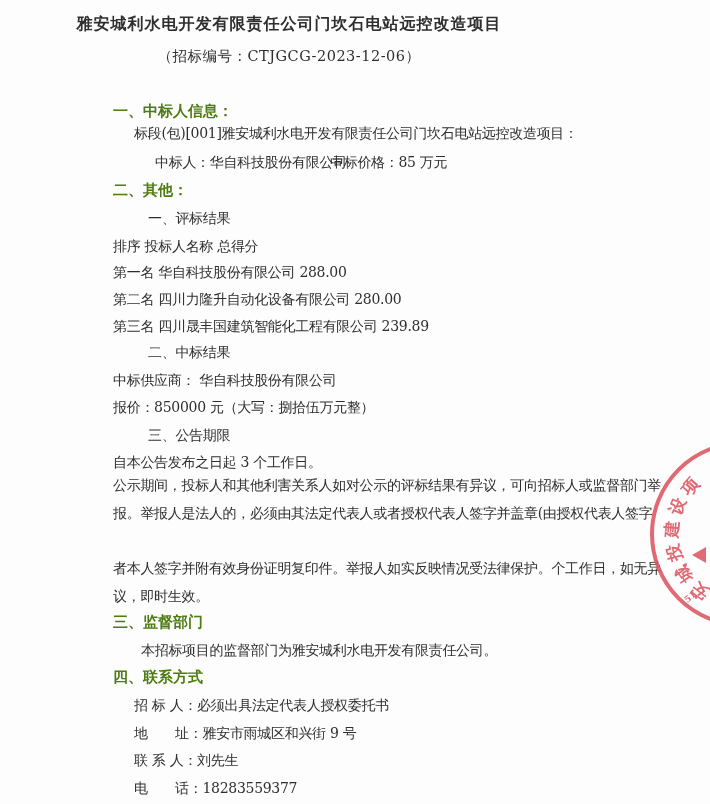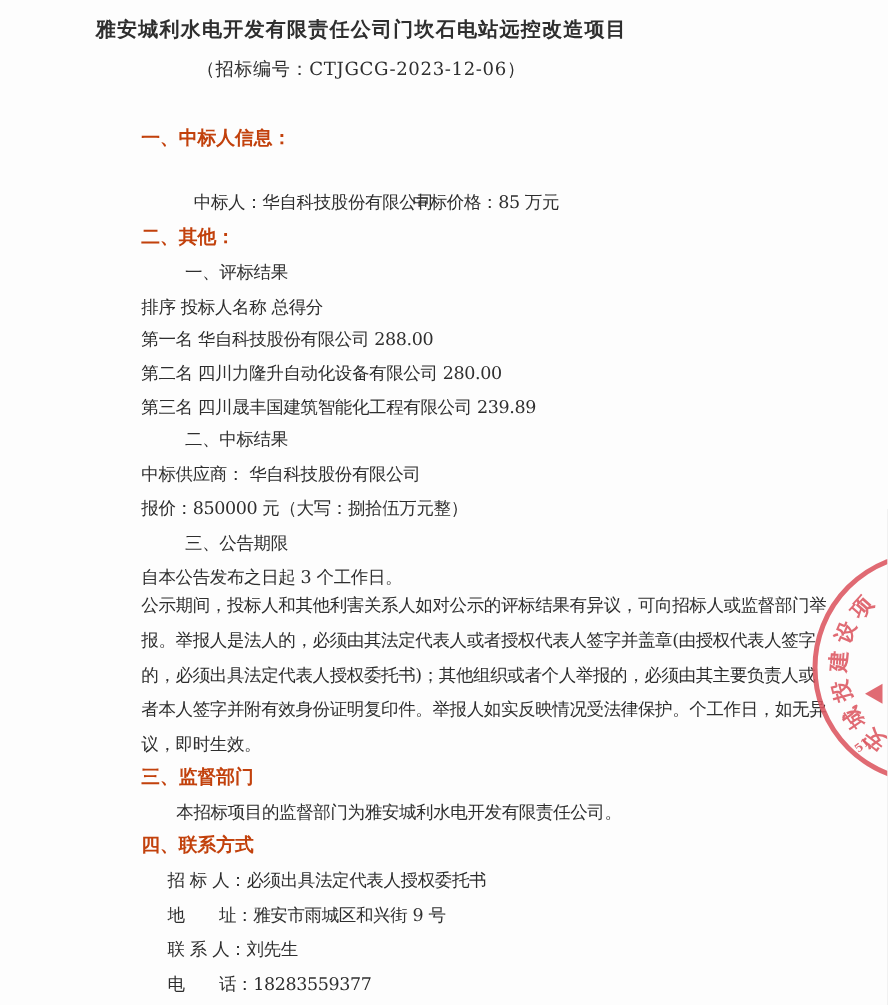--- a/index.html
+++ b/index.html
@@ -9,21 +9,21 @@
     margin:0 auto;
     background:#fdfdfd;
     overflow:hidden;
     font-family:"DejaVu Serif","Liberation Serif",serif;
     color:#2e2e2e;
   }
   .ln{position:absolute;white-space:nowrap;font-size:14px;line-height:22px;height:22px;}
   .center{left:0;width:578px;text-align:center;}
   .title{font-size:16px;font-weight:600;letter-spacing:1px;}
   .subtitle{font-size:14.5px;letter-spacing:0.5px;}
-  .h{font-family:"Liberation Sans","DejaVu Sans",sans-serif;font-weight:bold;font-size:15px;color:#c2410c;}
+  .h{font-family:"Liberation Sans","DejaVu Sans",sans-serif;font-weight:bold;font-size:15px;color:#4d7c0f;}
   .body-ln{letter-spacing:-0.3px;}
   
   .stamp{position:absolute;left:0;top:0;width:710px;height:804px;pointer-events:none;}
   .stamp-circle{
     position:absolute;left:650px;top:441px;
     width:186px;height:186px;box-sizing:border-box;
     border:4px solid #dc5660;border-radius:50%;
     opacity:0.88;
   }
   .stamp-char{
@@ -50,37 +50,37 @@
 </style>
 </head>
 <body>
 
 <div class="page">
 
   <div class="ln center title" style="top:13px">雅安城利水电开发有限责任公司门坎石电站远控改造项目</div>
   <div class="ln center subtitle" style="top:45px">（招标编号：CTJGCG-2023-12-06）</div>
 
   <div class="ln h" style="top:100px;left:113px">一、中标人信息：</div>
+  <div class="ln body-ln" style="top:122px;left:134px">标段(包)[001]雅安城利水电开发有限责任公司门坎石电站远控改造项目：</div>
   <div class="ln body-ln" style="top:151px;left:155px">中标人：华自科技股份有限公司</div>
   <div class="ln body-ln" style="top:151px;left:330px">中标价格：85 万元</div>
 
   <div class="ln h" style="top:179px;left:113px">二、其他：</div>
   <div class="ln body-ln" style="top:207px;left:148px">一、评标结果</div>
   <div class="ln body-ln" style="top:235px;left:113px">排序 投标人名称 总得分</div>
   <div class="ln body-ln" style="top:261px;left:113px">第一名 华自科技股份有限公司 288.00</div>
   <div class="ln body-ln" style="top:288px;left:113px">第二名 四川力隆升自动化设备有限公司 280.00</div>
   <div class="ln body-ln" style="top:315px;left:113px">第三名 四川晟丰国建筑智能化工程有限公司 239.89</div>
   <div class="ln body-ln" style="top:341px;left:148px">二、中标结果</div>
   <div class="ln body-ln" style="top:369px;left:113px">中标供应商： 华自科技股份有限公司</div>
   <div class="ln body-ln" style="top:396px;left:113px">报价：850000 元（大写：捌拾伍万元整）</div>
   <div class="ln body-ln" style="top:424px;left:148px">三、公告期限</div>
   <div class="ln body-ln" style="top:451px;left:113px">自本公告发布之日起 3 个工作日。</div>
   <div class="ln body-ln" style="top:502px;left:113px">报。举报人是法人的，必须由其法定代表人或者授权代表人签字并盖章(由授权代表人签字</div>
   <div class="ln body-ln" style="top:474px;left:113px">公示期间，投标人和其他利害关系人如对公示的评标结果有异议，可向招标人或监督部门举</div>
-  <div class="ln body-ln" style="top:530px;left:113px">的，必须出具法定代表人授权委托书)；其他组织或者个人举报的，必须由其主要负责人或</div>
   <div class="ln body-ln" style="top:557px;left:113px">者本人签字并附有效身份证明复印件。举报人如实反映情况受法律保护。个工作日，如无异</div>
   <div class="ln body-ln" style="top:585px;left:113px">议，即时生效。</div>
 
   <div class="ln h" style="top:611px;left:113px">三、监督部门</div>
   <div class="ln body-ln" style="top:639px;left:141px">本招标项目的监督部门为雅安城利水电开发有限责任公司。</div>
 
   <div class="ln h" style="top:666px;left:113px">四、联系方式</div>
   <div class="ln body-ln" style="top:694px;left:134px">招 标 人：必须出具法定代表人授权委托书</div>
   <div class="ln body-ln" style="top:722px;left:134px">地　　址：雅安市雨城区和兴街 9 号</div>
   <div class="ln body-ln" style="top:749px;left:134px">联 系 人：刘先生</div>

